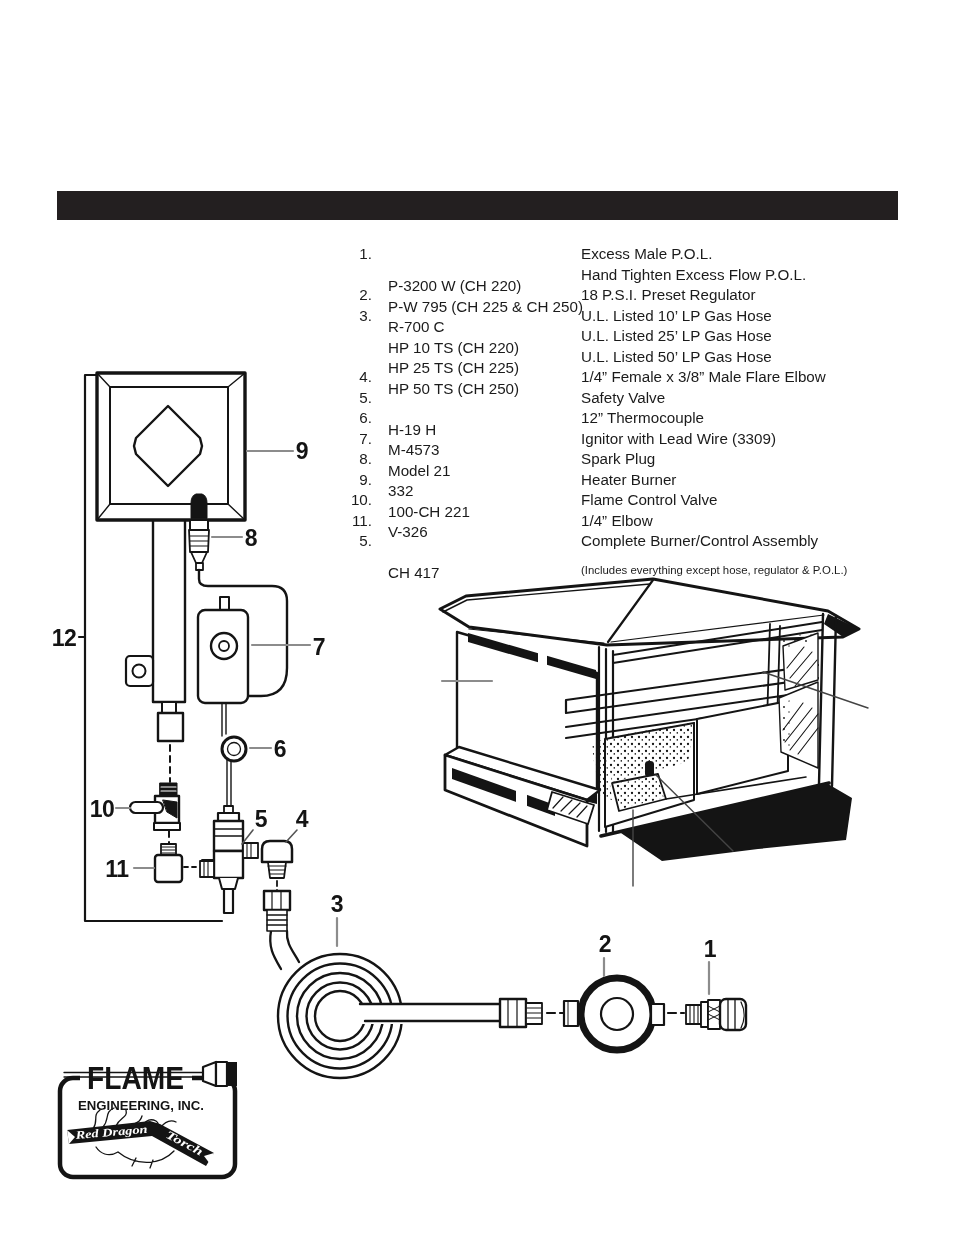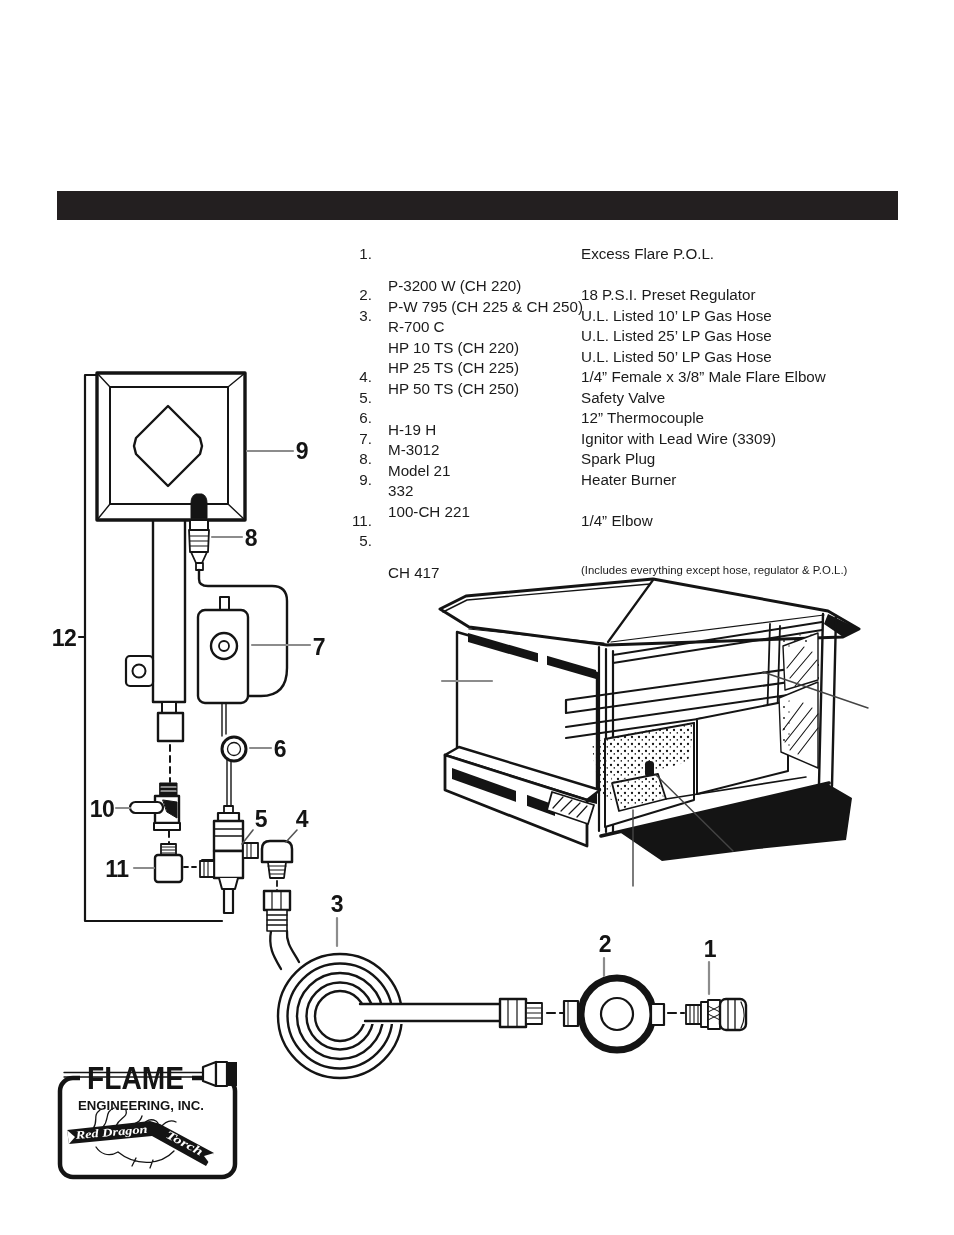--- a/index.html
+++ b/index.html
@@ -22,25 +22,26 @@
 <body>
 
 <div class="page">
 
   <div class="titlebar"></div>
 
   <div class="plist">
     <div class="plrow" style="top:243px">
         <span class="pn">1.</span>
         <span class="pp">P-3200 W (CH 220)</span>
-        <span class="pd">Excess Flare P.O.L.</span>
+        <span class="pd">Excess Male P.O.L.</span>
       </div>
     <div class="plrow" style="top:264px">
         <span class="pn"></span>
         <span class="pp">P-W 795 (CH 225 &amp; CH 250)</span>
+        <span class="pd">Hand Tighten Excess Flow P.O.L.</span>
       </div>
     <div class="plrow" style="top:284px">
         <span class="pn">2.</span>
         <span class="pp">R-700 C</span>
         <span class="pd">18 P.S.I. Preset Regulator</span>
       </div>
     <div class="plrow" style="top:305px">
         <span class="pn">3.</span>
         <span class="pp">HP 10 TS (CH 220)</span>
         <span class="pd">U.L. Listed 10’ LP Gas Hose</span>
@@ -60,46 +61,52 @@
         <span class="pp"></span>
         <span class="pd">1/4” Female x 3/8” Male Flare Elbow</span>
       </div>
     <div class="plrow" style="top:387px">
         <span class="pn">5.</span>
         <span class="pp">H-19 H</span>
         <span class="pd">Safety Valve</span>
       </div>
     <div class="plrow" style="top:407px">
         <span class="pn">6.</span>
-        <span class="pp">M-3012</span>
+        <span class="pp">M-4573</span>
         <span class="pd">12” Thermocouple</span>
       </div>
     <div class="plrow" style="top:428px">
         <span class="pn">7.</span>
         <span class="pp">Model 21</span>
         <span class="pd">Ignitor with Lead Wire (3309)</span>
       </div>
     <div class="plrow" style="top:448px">
         <span class="pn">8.</span>
         <span class="pp">332</span>
         <span class="pd">Spark Plug</span>
       </div>
     <div class="plrow" style="top:469px">
         <span class="pn">9.</span>
         <span class="pp">100-CH 221</span>
         <span class="pd">Heater Burner</span>
       </div>
+    <div class="plrow" style="top:489px">
+        <span class="pn">10.</span>
+        <span class="pp">V-326</span>
+        <span class="pd">Flame Control Valve</span>
+      </div>
     <div class="plrow" style="top:510px">
         <span class="pn">11.</span>
         <span class="pp"></span>
         <span class="pd">1/4” Elbow</span>
       </div>
     <div class="plrow" style="top:530px">
         <span class="pn">5.</span>
         <span class="pp">CH 417</span>
+        <span class="pd">Complete Burner/Control Assembly</span>
       </div>
     <div class="pnote">(Includes everything except hose, regulator &amp; P.O.L.)</div>
   </div>
 
   <svg width="954" height="1235" viewBox="0 0 954 1235" style="position:absolute;left:0;top:0" fill="none" stroke-linecap="round" stroke-linejoin="round">
     <defs>
       <pattern id="stip" width="7" height="7" patternUnits="userSpaceOnUse">
         <circle cx="2" cy="2" r="1.15" fill="#141414"></circle>
         <circle cx="5.3" cy="4.9" r="0.8" fill="#141414"></circle>
       </pattern>

